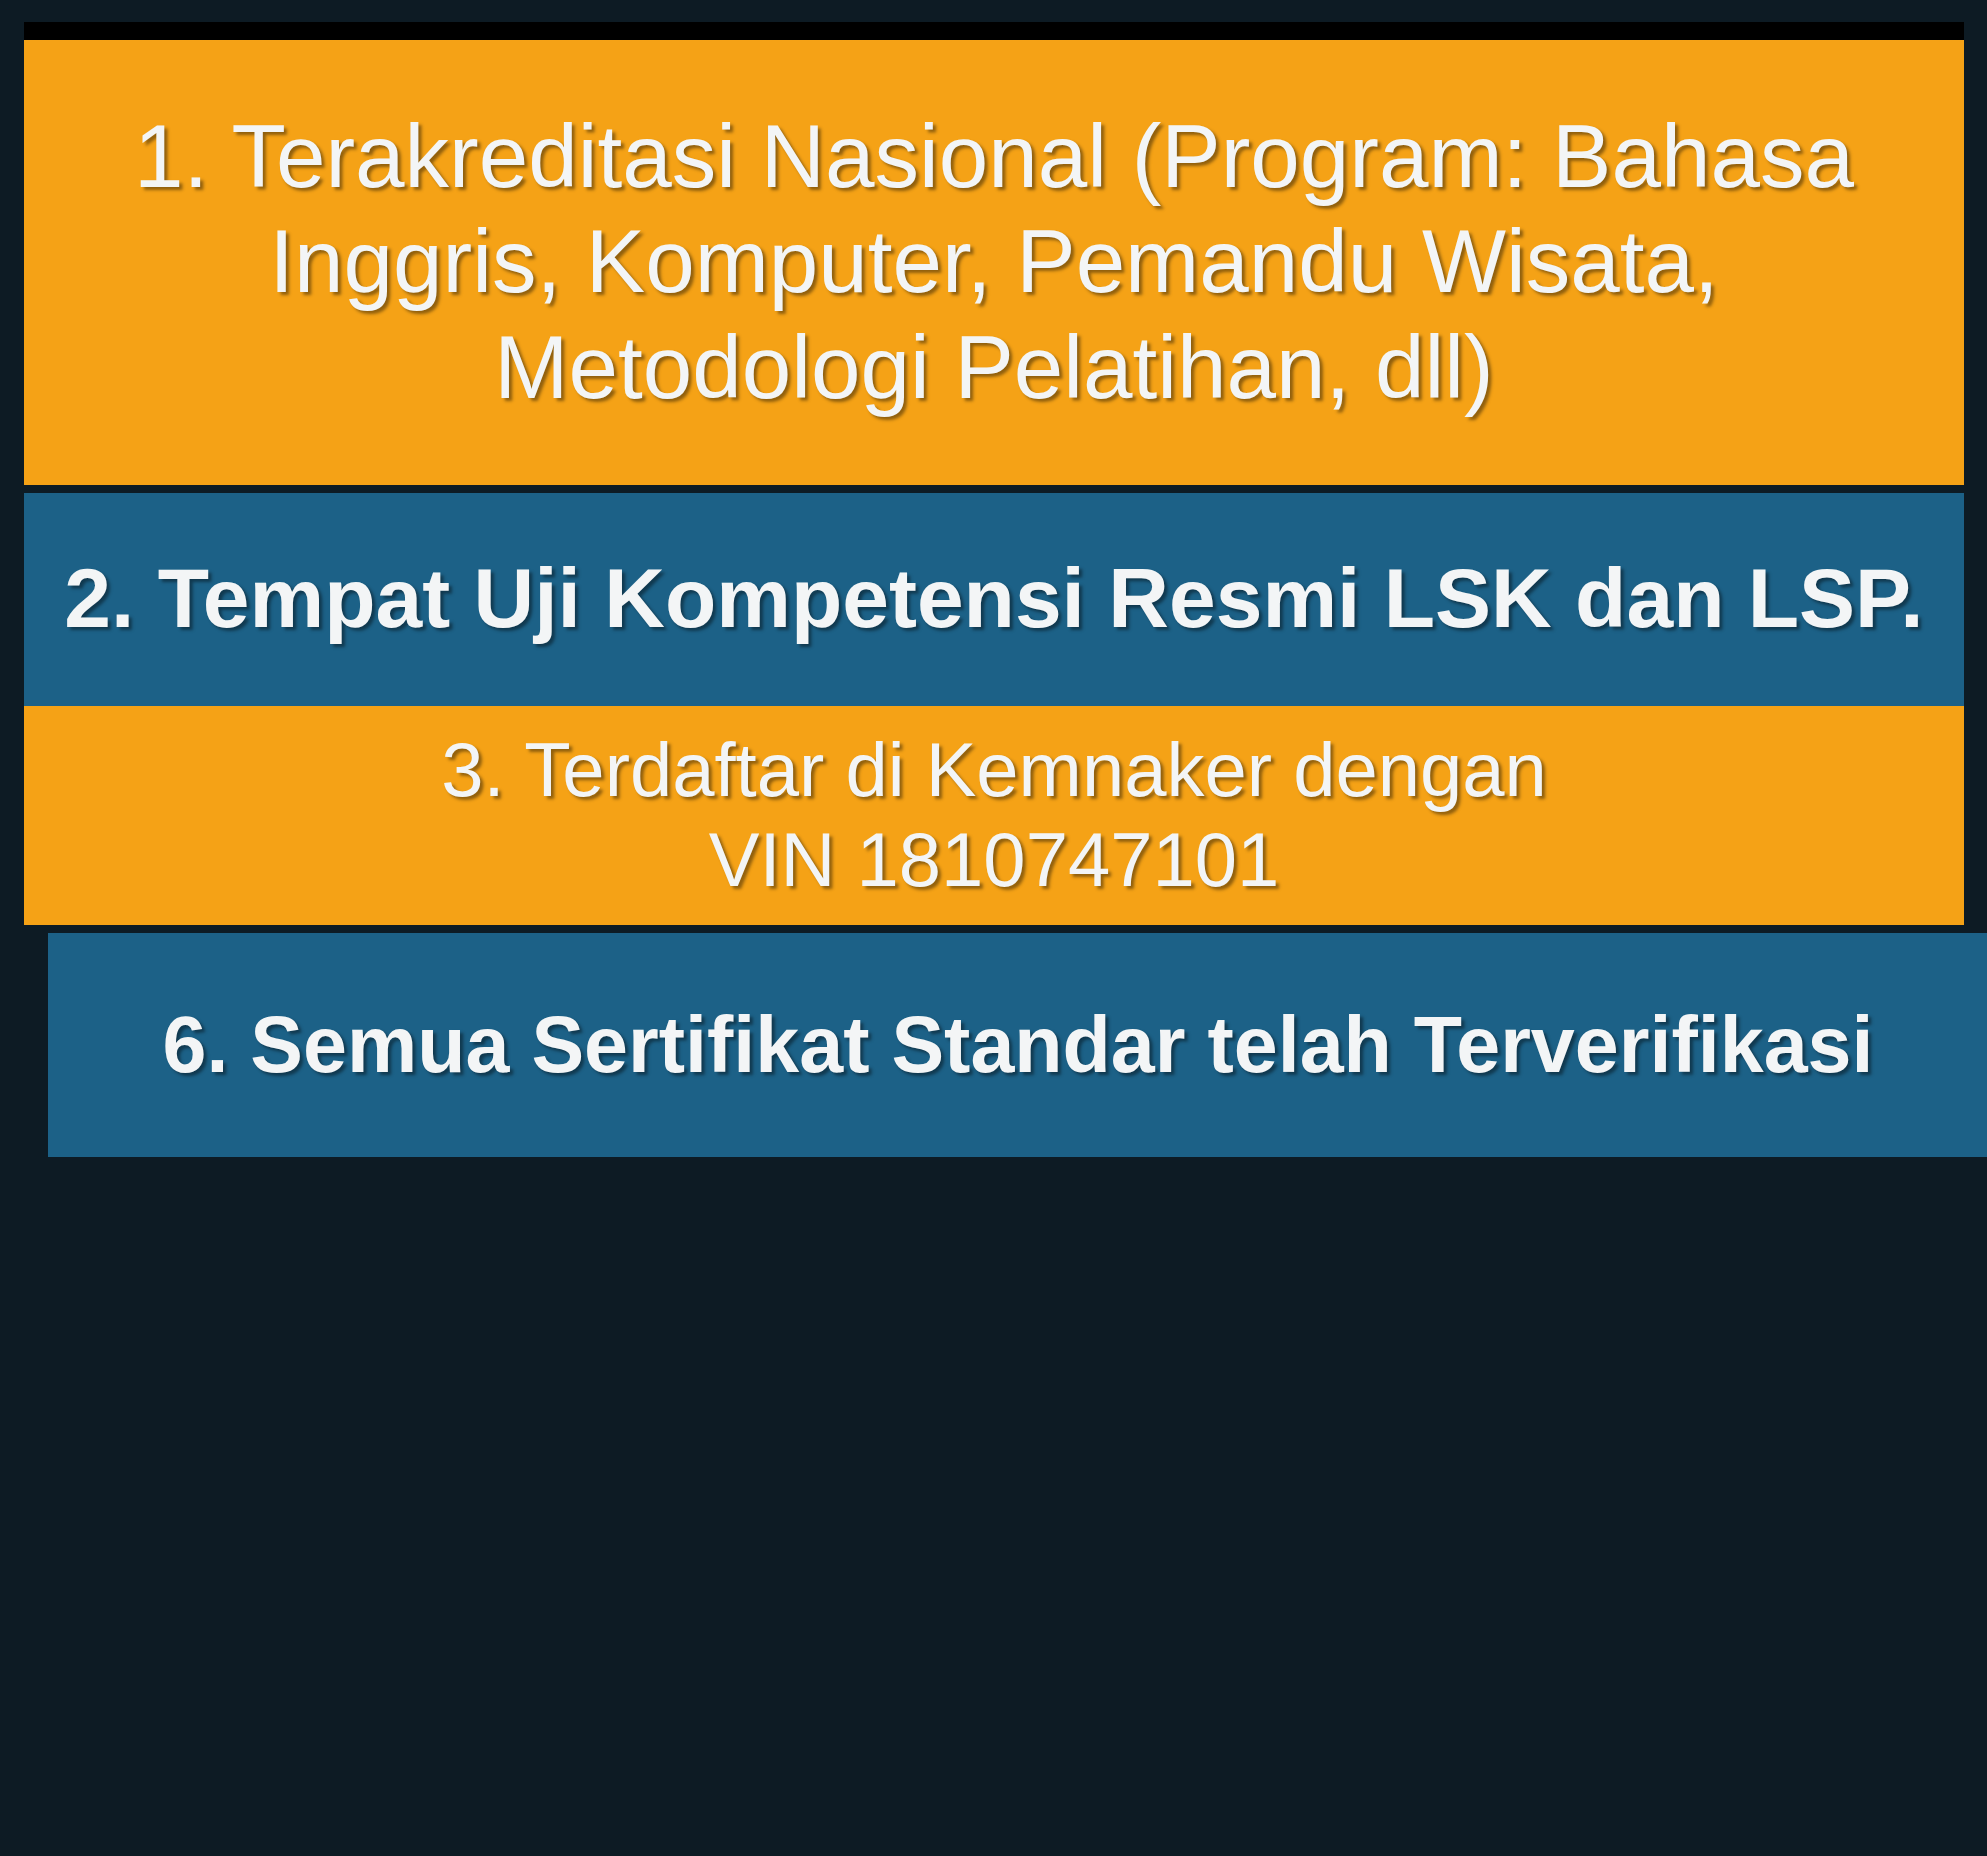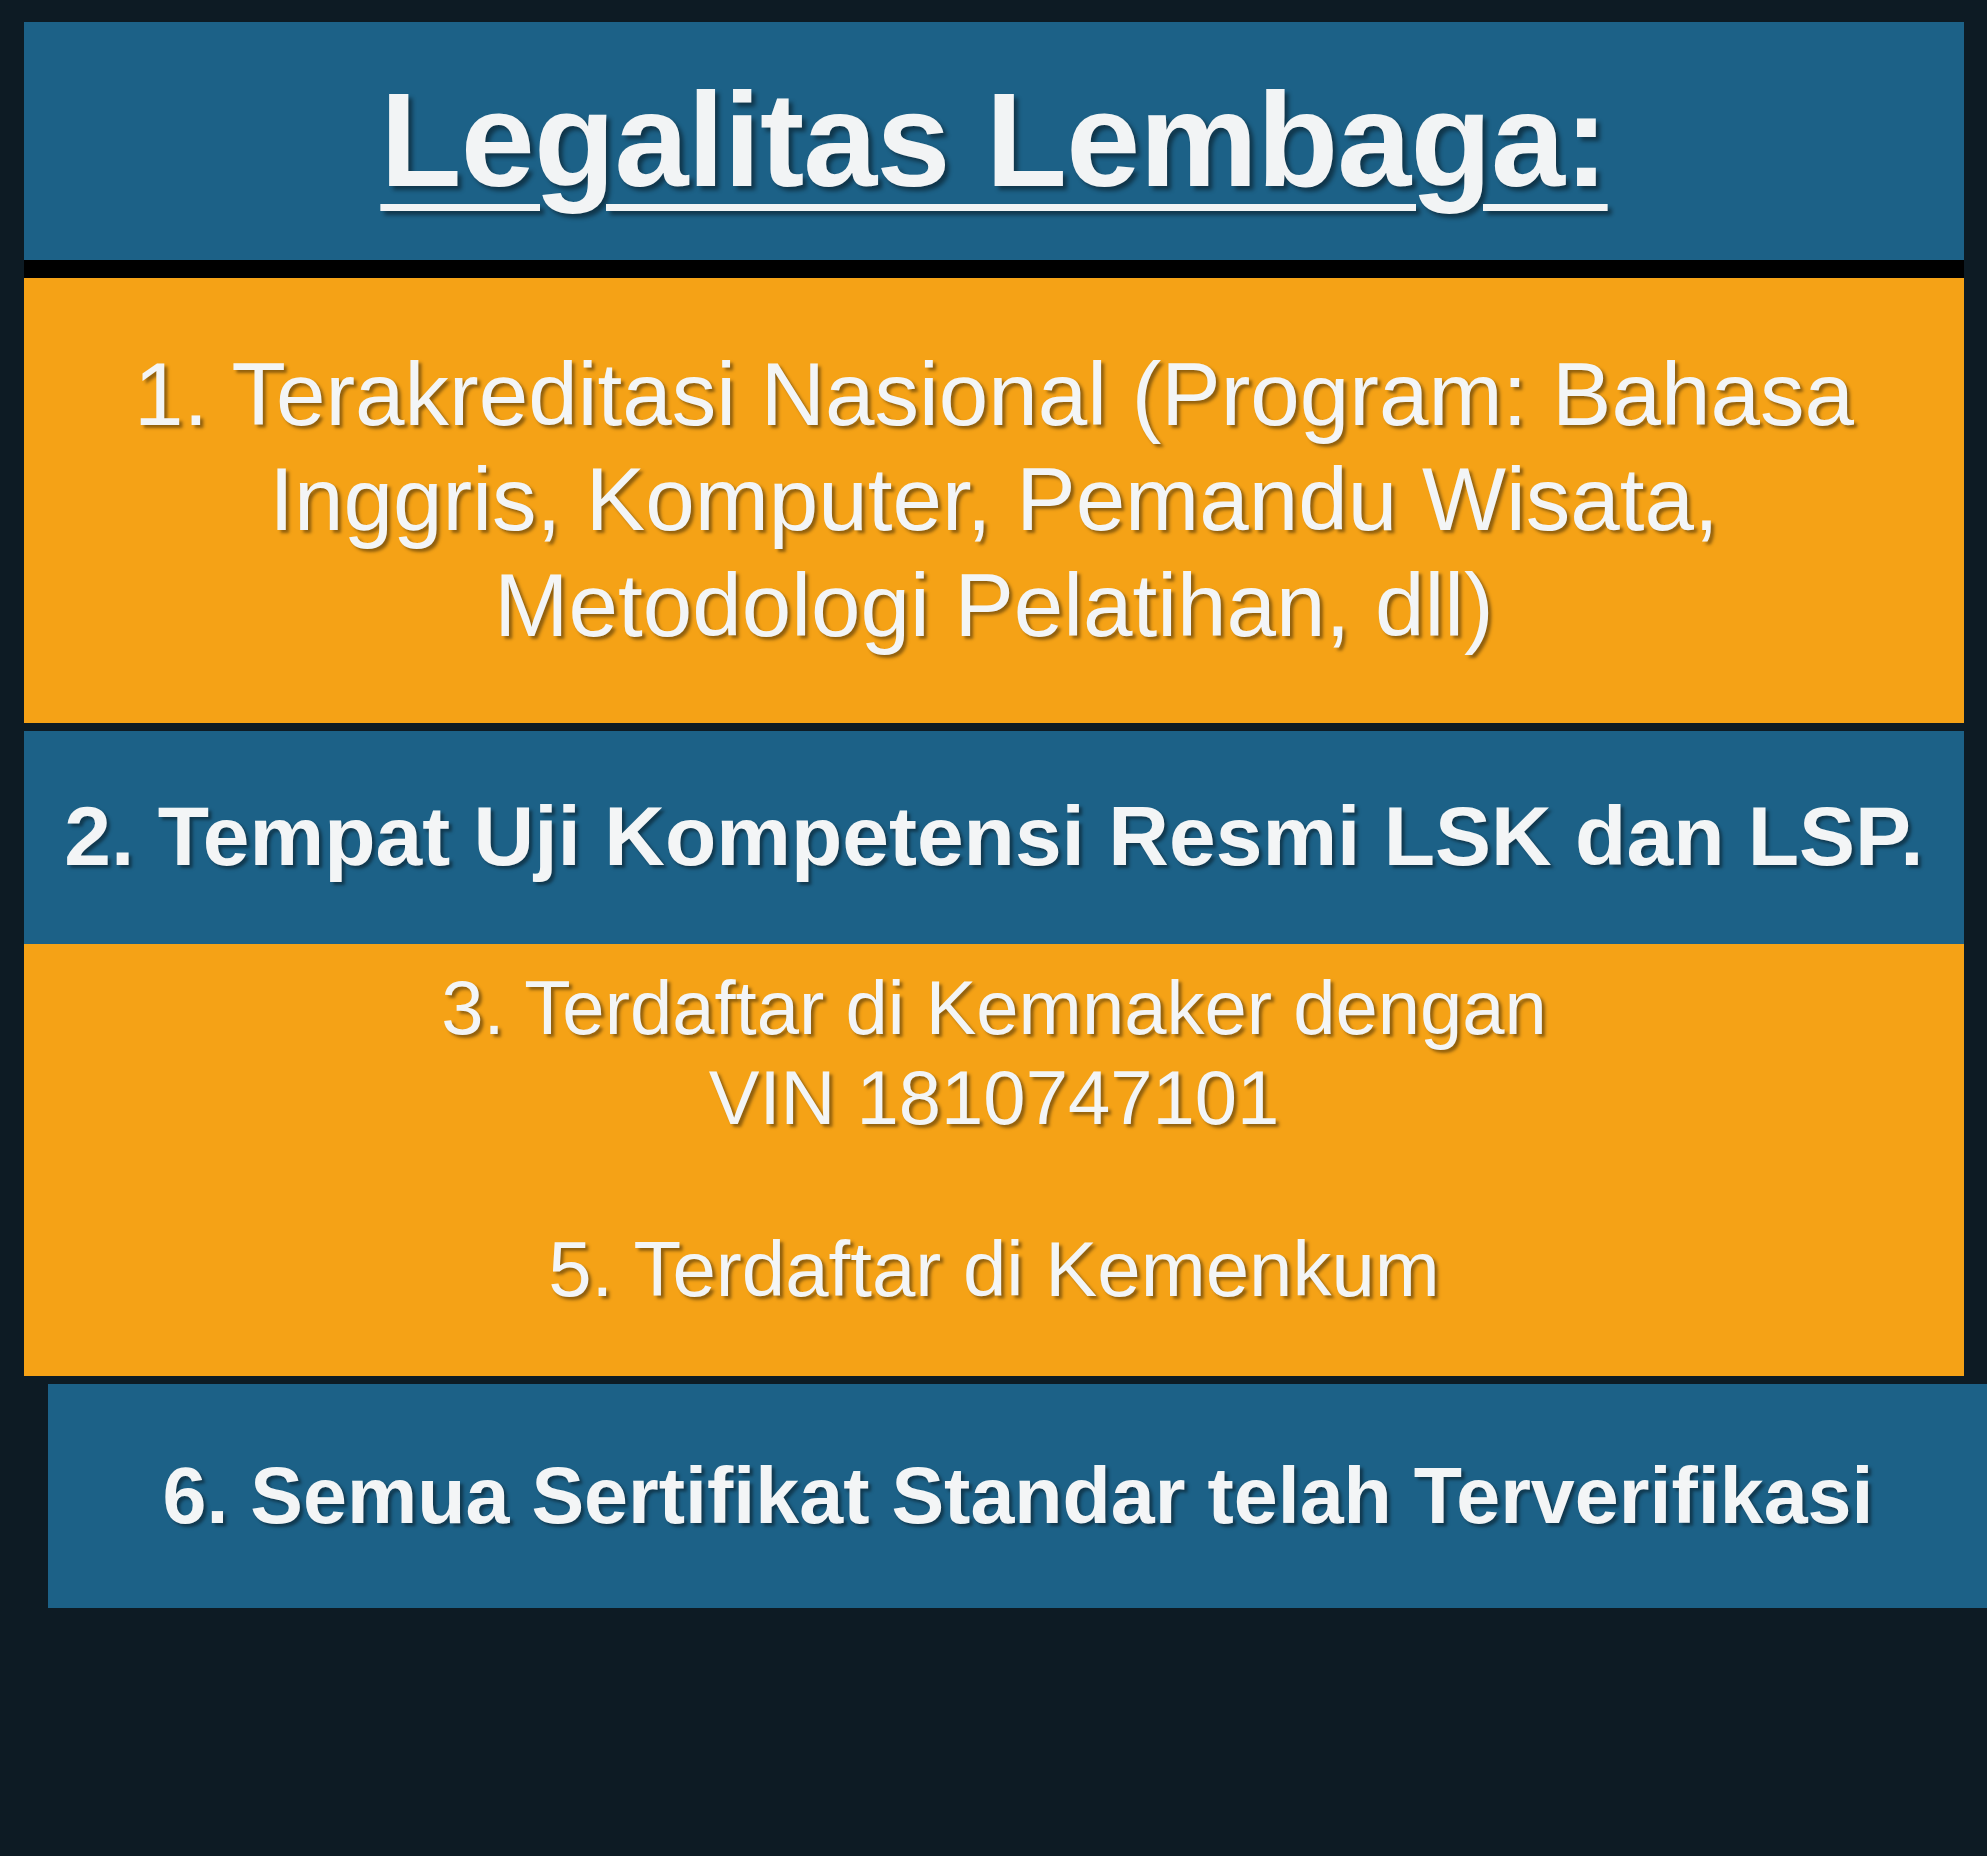--- a/index.html
+++ b/index.html
@@ -110,23 +110,20 @@
     width: 100%;
     background: #0d1b24;
   }
   .gap-thin { height: 8px; }
 </style>
 </head>
 <body>
 
 <div class="poster">
 
-  <div class="title-band">
-    <div class="title-text">Legalitas Lembaga:</div>
-  </div>
 
   <div class="black-rule"></div>
 
   <div class="items">
 
     <div class="band orange band-1">
       <div class="band-text">1. Terakreditasi Nasional (Program: Bahasa Inggris, Komputer, Pemandu Wisata, Metodologi Pelatihan, dll)</div>
     </div>
 
     <div class="gap gap-thin"></div>
@@ -134,23 +131,20 @@
     <div class="band blue band-2">
       <div class="band-text">2. Tempat Uji Kompetensi Resmi LSK dan LSP.</div>
     </div>
 
     <div class="band orange band-3">
       <div class="band-text">3. Terdaftar di Kemnaker dengan
 VIN 1810747101</div>
     </div>
 
 
-    <div class="band orange band-5">
-      <div class="band-text">5. Terdaftar di Kemenkum</div>
-    </div>
 
     <div class="gap gap-thin"></div>
 
     <div class="band blue band-6">
       <div class="band-text">6. Semua Sertifikat Standar telah Terverifikasi</div>
     </div>
 
   </div>
 </div>
 

